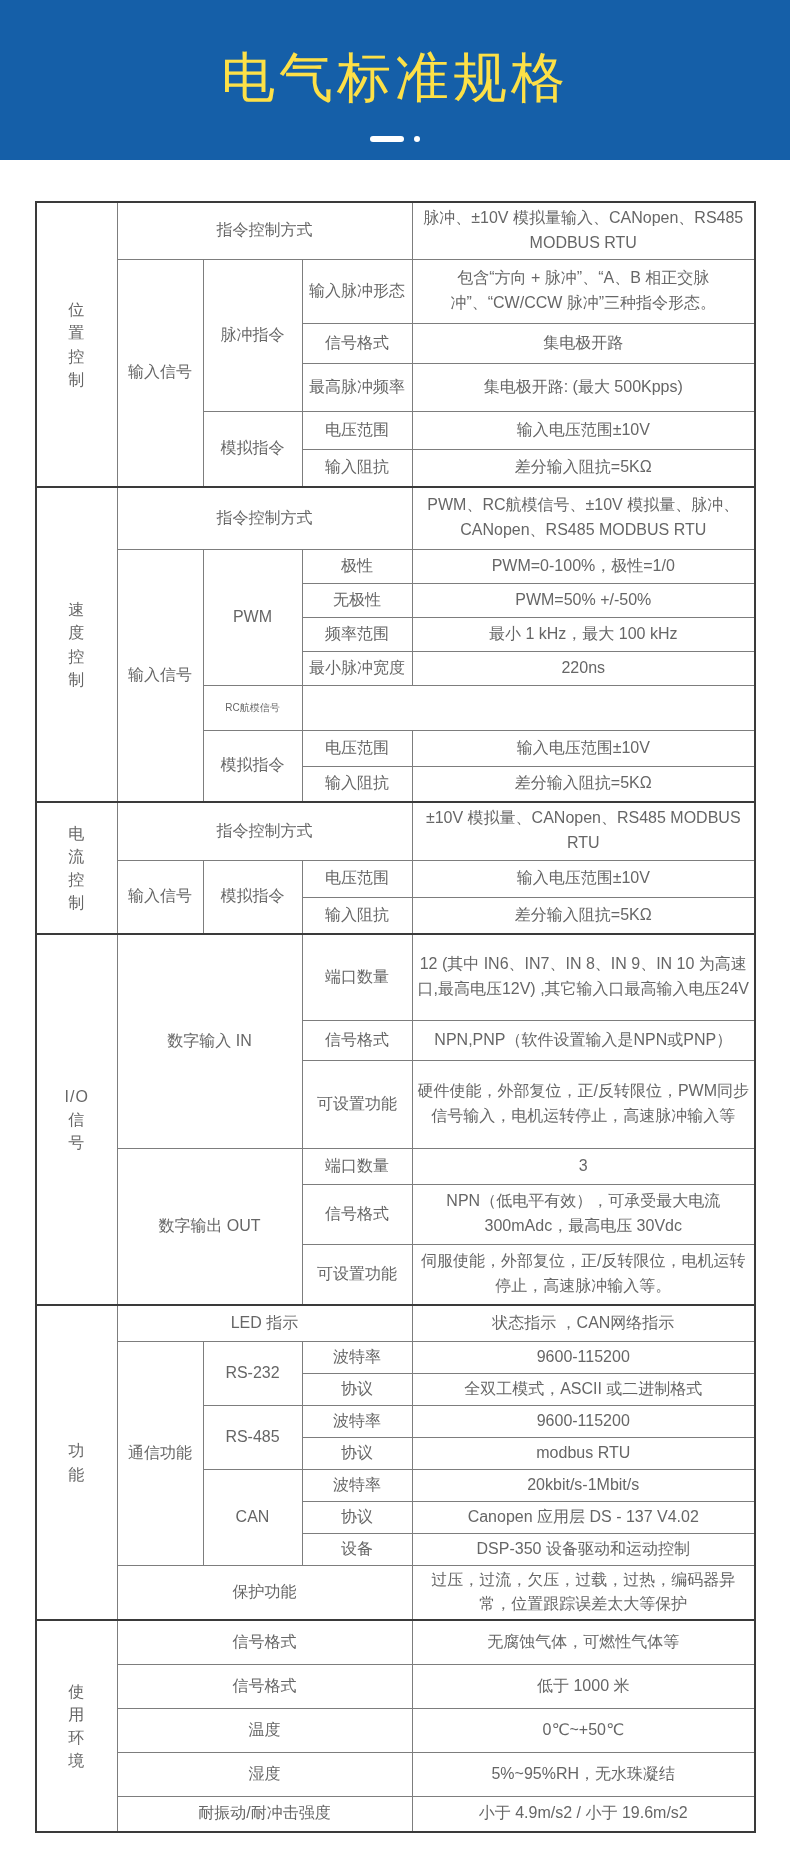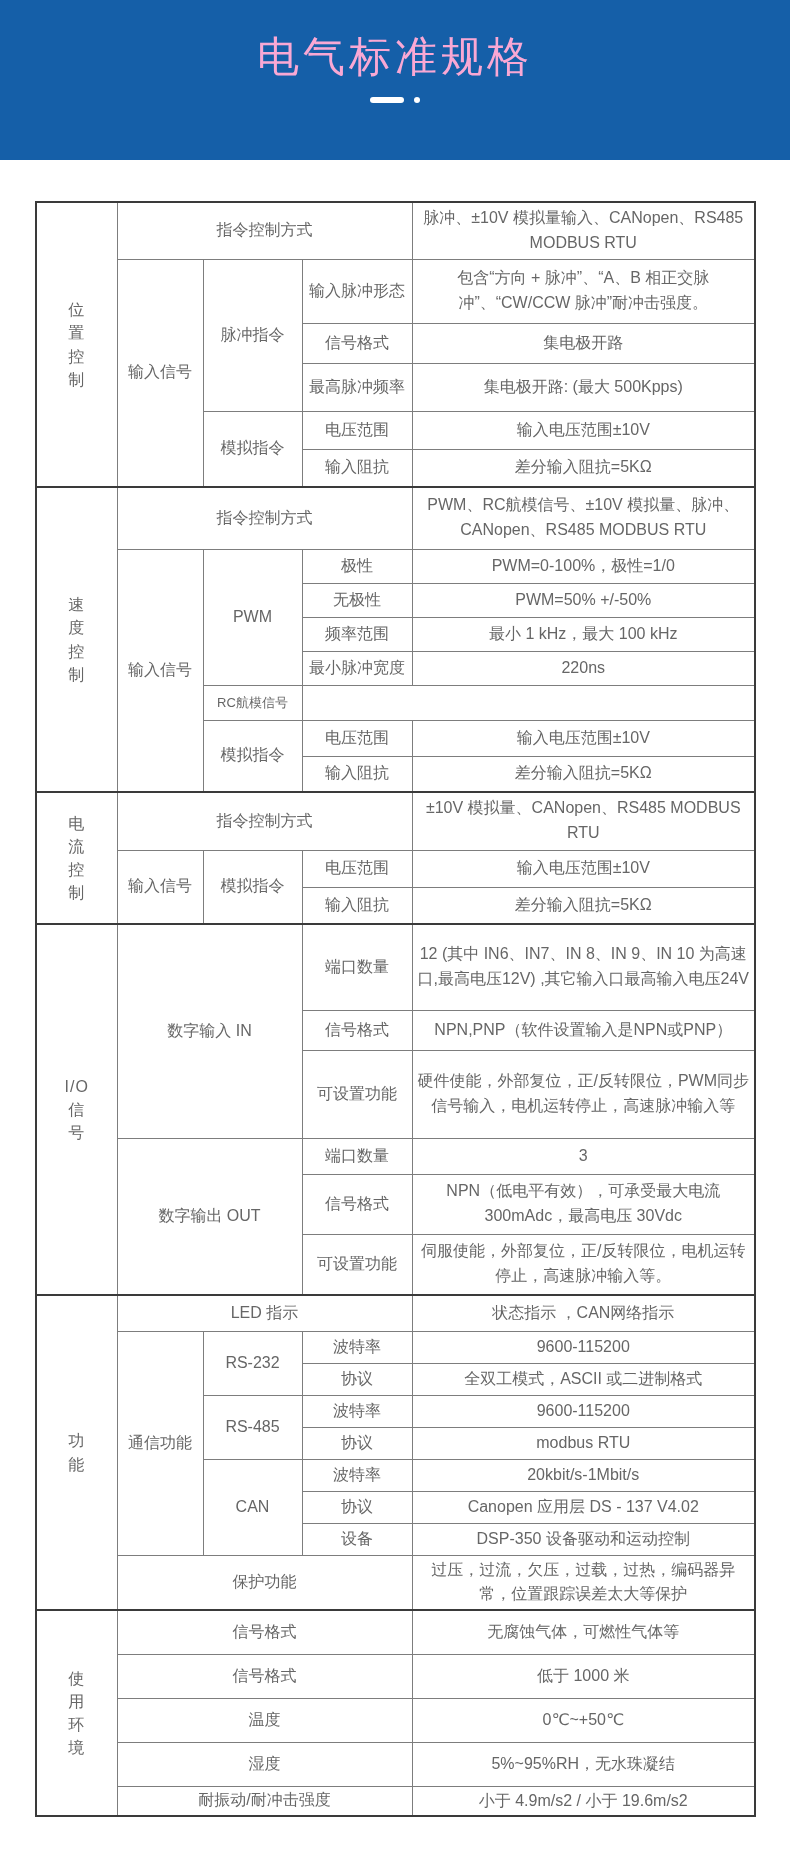--- a/index.html
+++ b/index.html
@@ -8,21 +8,21 @@
     font-family:"Liberation Sans","DejaVu Sans",sans-serif;
     -webkit-font-smoothing:antialiased;
   }
   
   .banner{
     width:790px;height:160px;
     display:flex;flex-direction:column;align-items:center;justify-content:flex-start;
     padding-top:30px;box-sizing:border-box;
   }
   .banner h1{
-    margin:0;color:#f9a8d4;font-size:42px;font-weight:500;
+    margin:12px;color:#fde047;font-size:54px;font-weight:500;
     letter-spacing:4px;line-height:1.3;
   }
   .banner .underline{
     margin-top:12px;display:flex;align-items:center;
   }
   .banner .dash{width:34px;height:6px;border-radius:3px;background:#ffffff;}
   .banner .dot{width:6px;height:6px;border-radius:50%;background:#ffffff;margin-left:10px;}
   
   .tablewrap{position:absolute;left:35px;top:201px;}
   table.spec{
@@ -35,21 +35,21 @@
     color:#666666;font-size:16px;
     vertical-align:middle;text-align:center;
     overflow:hidden;
   }
   tr.sec-top td{border-top:2px solid #3a3a3a;}
   td.sec{
     color:#4f4f4f;font-size:17px;line-height:1.45;
     white-space:pre-line;letter-spacing:1px;
   }
   td.lbl{color:#6e6e6e;font-size:15.5px;}
-  td.lbl.small{font-size:13px;padding:8px 1px;}
+  td.lbl.small{font-size:10px;padding:15px 1px;}
   td.val{
     text-align:left;padding:6px 10px 6px 11px;
     color:#585858;font-size:16.5px;line-height:1.55;
   }
 </style>
 </head>
 <body>
 
 <div class="banner" style="background: rgb(21, 95, 168);">
   <h1>电气标准规格</h1>
@@ -75,21 +75,21 @@
 置
 控
 制</td>
     <td class="lbl" colspan="3">指令控制方式</td>
     <td class="val">脉冲、±10V 模拟量输入、CANopen、RS485 MODBUS RTU</td>
   </tr>
   <tr style="height:64px">
     <td class="lbl" rowspan="5">输入信号</td>
     <td class="lbl" rowspan="3">脉冲指令</td>
     <td class="lbl">输入脉冲形态</td>
-    <td class="val">包含“方向 + 脉冲”、“A、B 相正交脉冲”、“CW/CCW 脉冲”耐冲击强度。</td>
+    <td class="val">包含“方向 + 脉冲”、“A、B 相正交脉冲”、“CW/CCW 脉冲”三种指令形态。</td>
   </tr>
   <tr style="height:40px">
     <td class="lbl">信号格式</td>
     <td class="val">集电极开路</td>
   </tr>
   <tr style="height:48px">
     <td class="lbl">最高脉冲频率</td>
     <td class="val">集电极开路: (最大 500Kpps)</td>
   </tr>
   <tr style="height:38px">
@@ -247,20 +247,20 @@
     <td class="val">低于 1000 米</td>
   </tr>
   <tr style="height:44px">
     <td class="lbl" colspan="3">温度</td>
     <td class="val">0℃~+50℃</td>
   </tr>
   <tr style="height:44px">
     <td class="lbl" colspan="3">湿度</td>
     <td class="val">5%~95%RH，无水珠凝结</td>
   </tr>
-  <tr style="height:30px">
+  <tr style="height:36px">
     <td class="lbl" colspan="3">耐振动/耐冲击强度</td>
     <td class="val">小于 4.9m/s2 / 小于 19.6m/s2</td>
   </tr>
 
   </tbody>
 </table>
 </div>
 
 </body></html>

